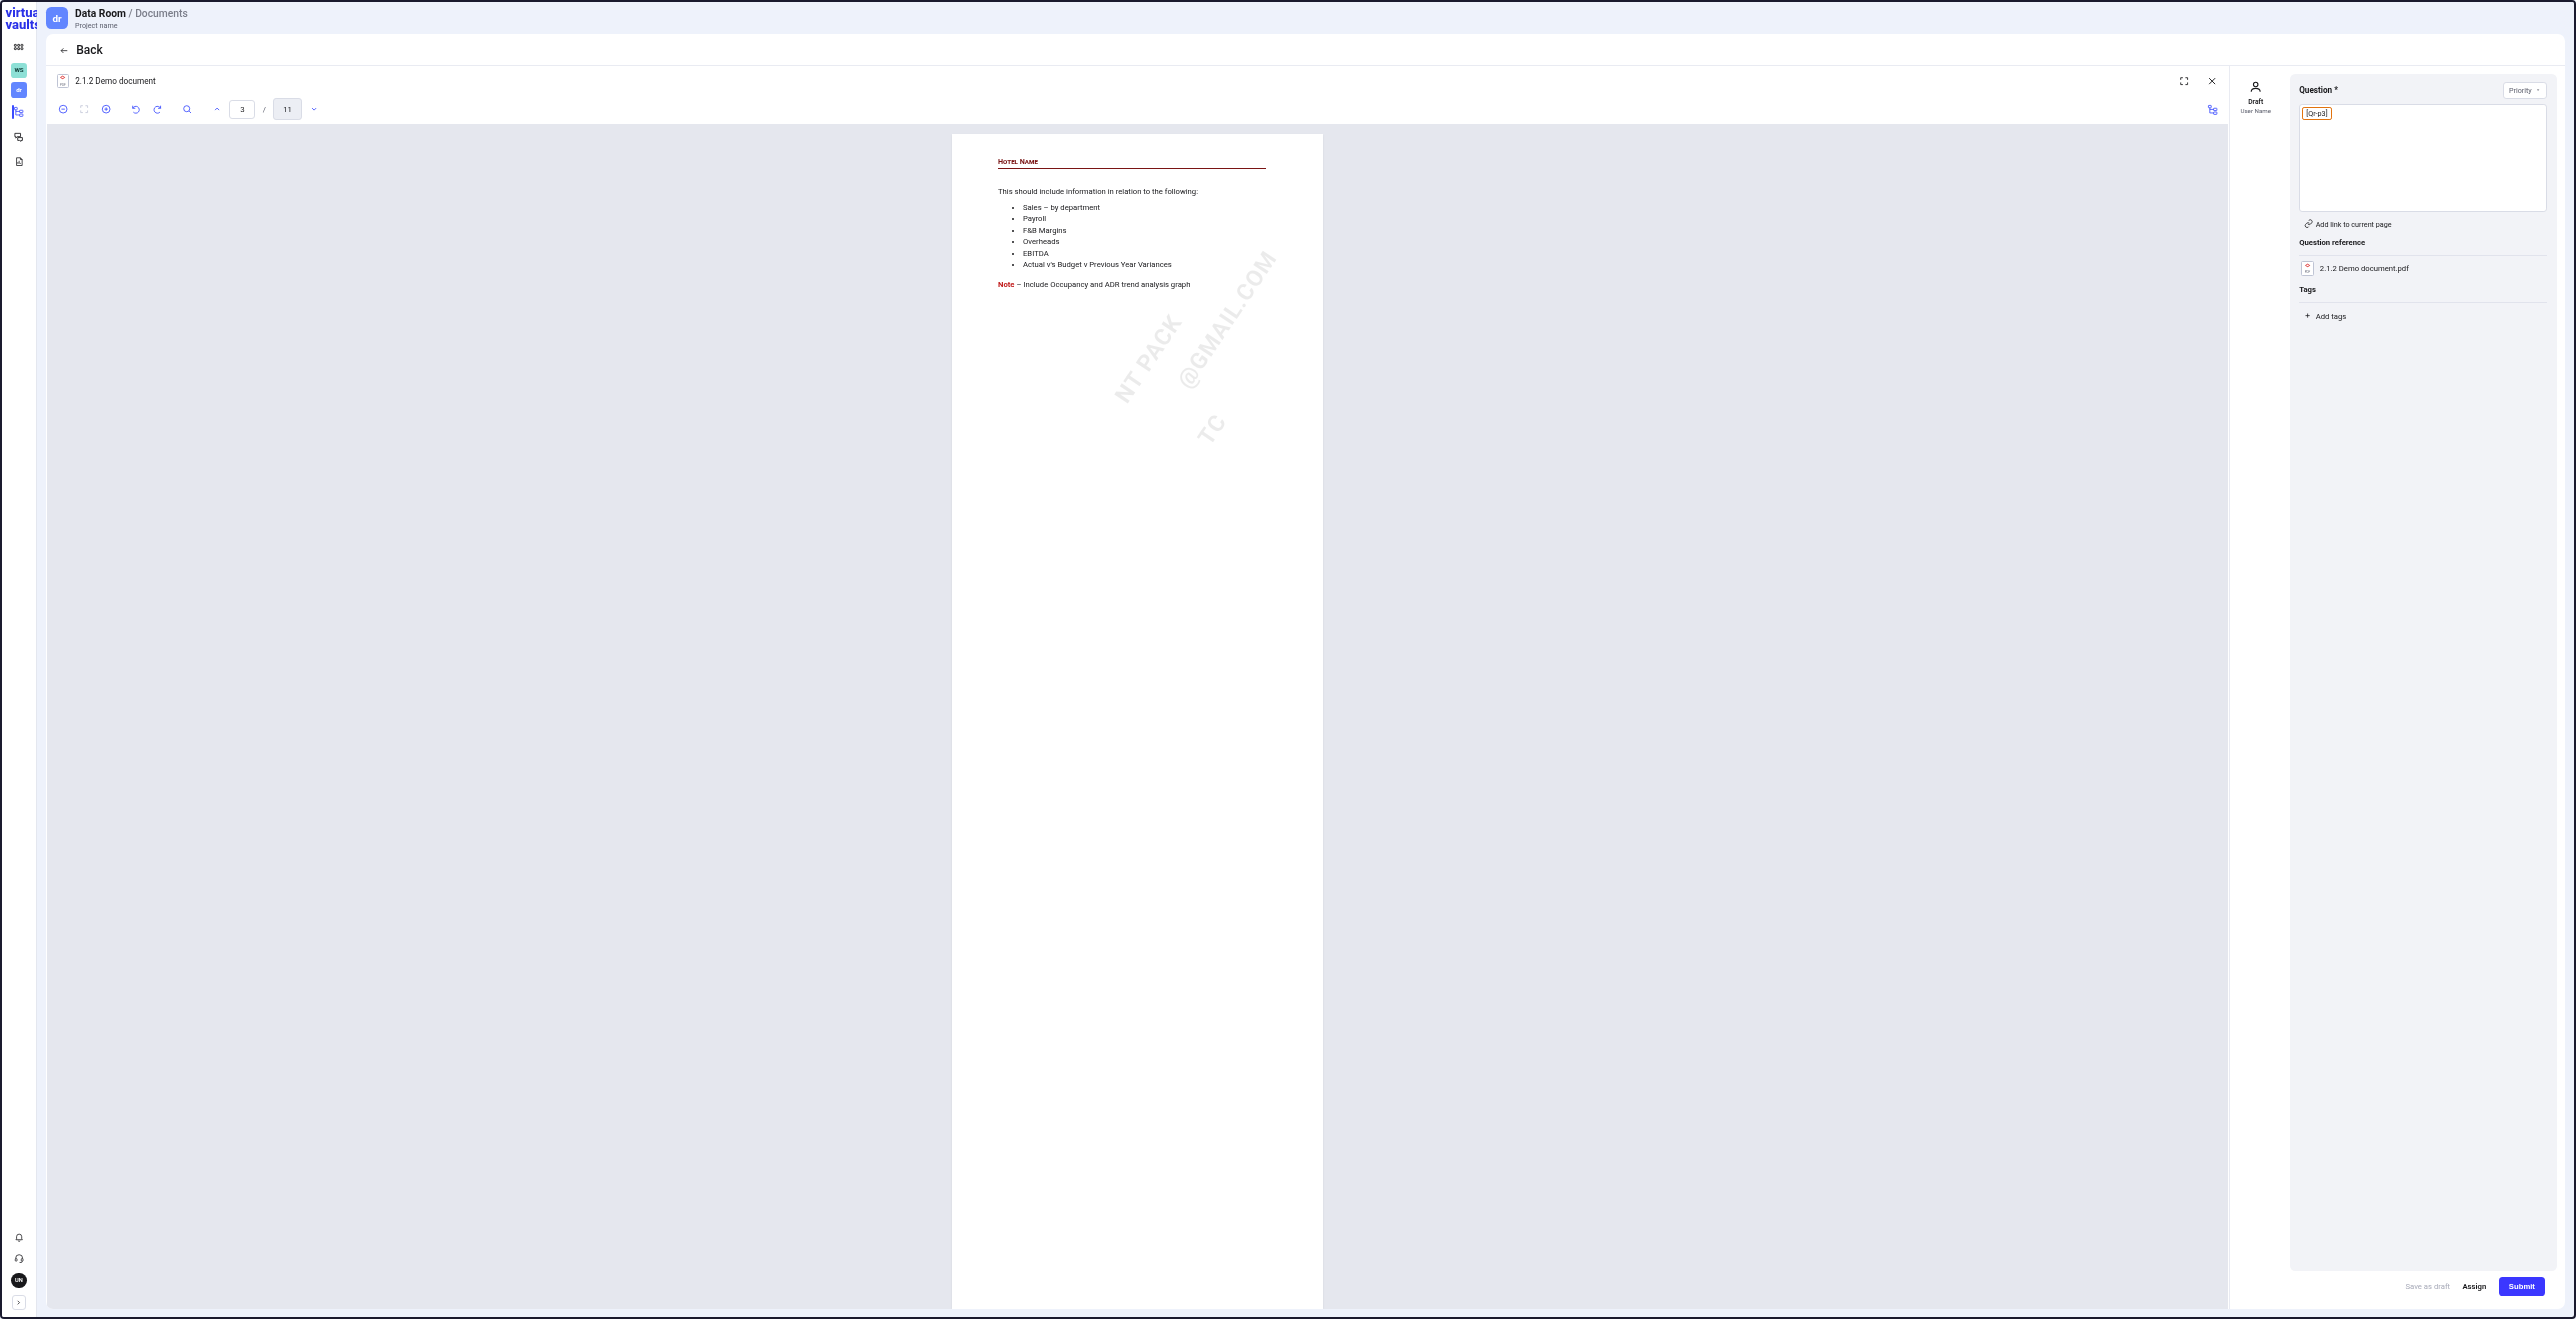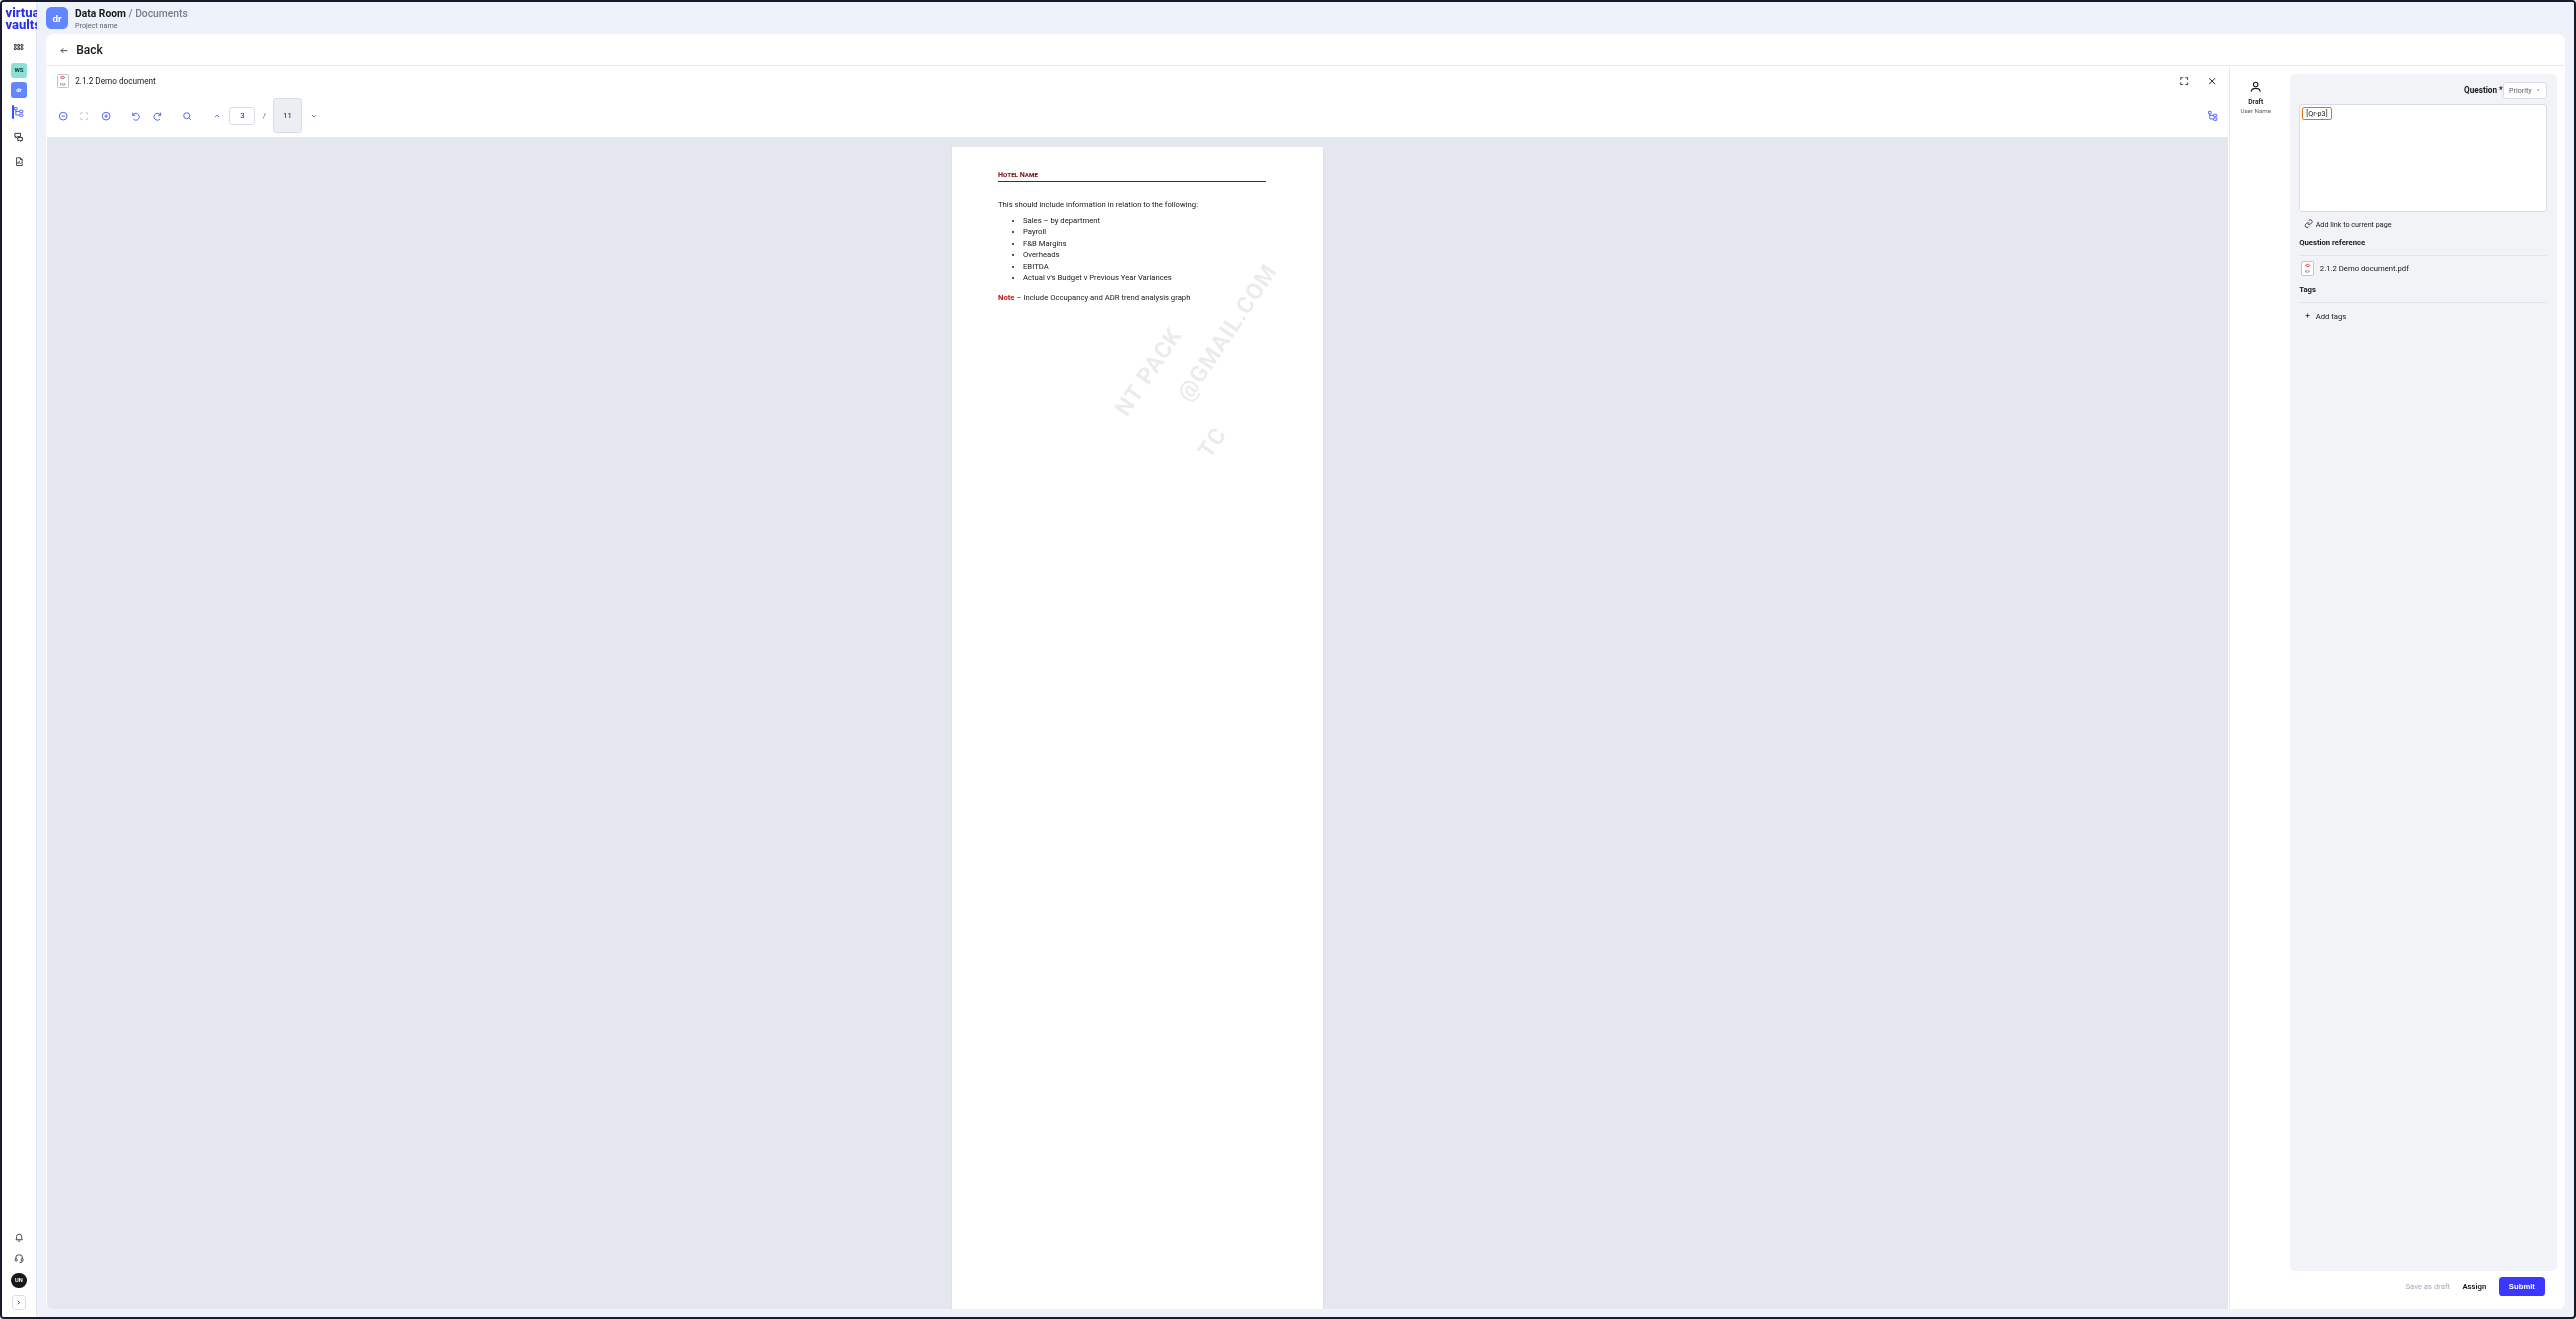--- a/index.html
+++ b/index.html
@@ -156,21 +156,21 @@
   }
   .tool.dim { color: #c4c8d8; cursor: default; }
   .page-input {
     width: 26px; height: 18.5px;
     border: 0.5px solid #d9dce6; border-radius: 3.1px;
     text-align: center; font-size: 7.7px; color: #18181b;
     background: #fff;
   }
   .slash { padding: 0 4.1px; color: #5a5d6b; font-size: 7.7px; }
   .page-total {
-    width: 29px; height: 35px;
+    width: 29px; height: 22px;
     background: #eceef4; border: 0.5px solid #d9dce6; border-radius: 3.1px;
     display: inline-flex; align-items: center; justify-content: center;
     font-size: 7.7px; color: #18181b;
   }
   .toolbar-spacer { flex: 1; }
 
   .page-canvas {
     flex: 1; margin: 0 1px;
     background: #e5e7ee;
     overflow: hidden;
@@ -229,21 +229,21 @@
 
   
   .qpanel-wrap { flex: 0 0 283px; padding: 7.2px 8.2px 5.2px; display: flex; flex-direction: column; }
   .qpanel {
     background: #f2f3f7;
     border-radius: 5.2px;
     padding: 8.2px 9.3px 7.2px;
     display: flex; flex-direction: column;
     flex: 1;
   }
-  .q-head { display: flex; align-items: center; justify-content: flex-end; margin-bottom: 5.2px; }
+  .q-head { display: flex; align-items: center; justify-content: space-between; margin-bottom: 5.2px; }
   .q-head .lbl { font-size: 8.2px; font-weight: 700; color: #18181b; }
   .prio {
     background: #fff; border: 0.5px solid #d9dce6; border-radius: 3.1px;
     padding: 3.1px 5.2px; font-size: 7.2px; color: #5a5d6b;
     display: inline-flex; align-items: center; gap: 3.1px; cursor: pointer;
   }
   .q-text {
     background: #fff; border: 0.5px solid #d9dce6; border-radius: 3.1px;
     height: 108px; padding: 2px;
   }

